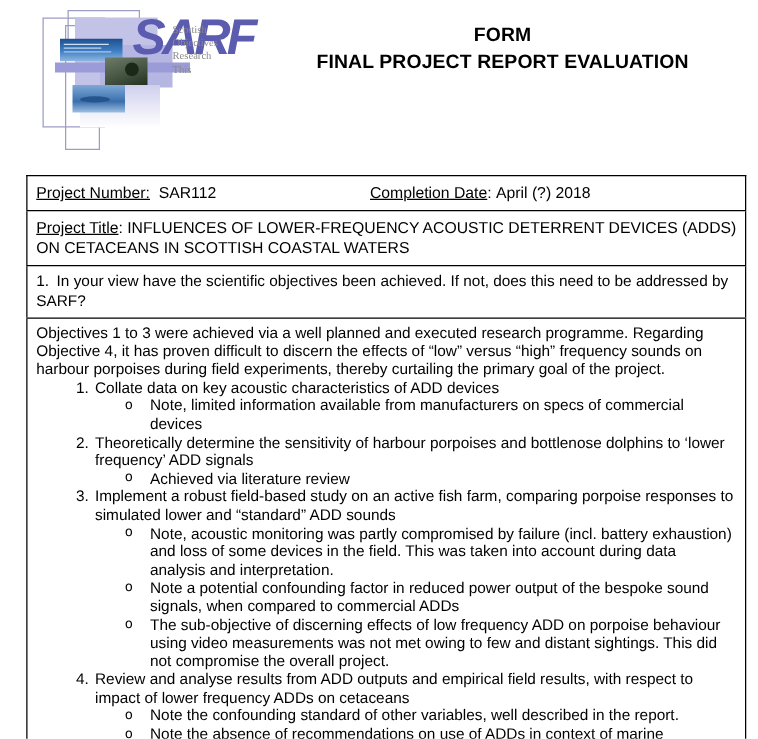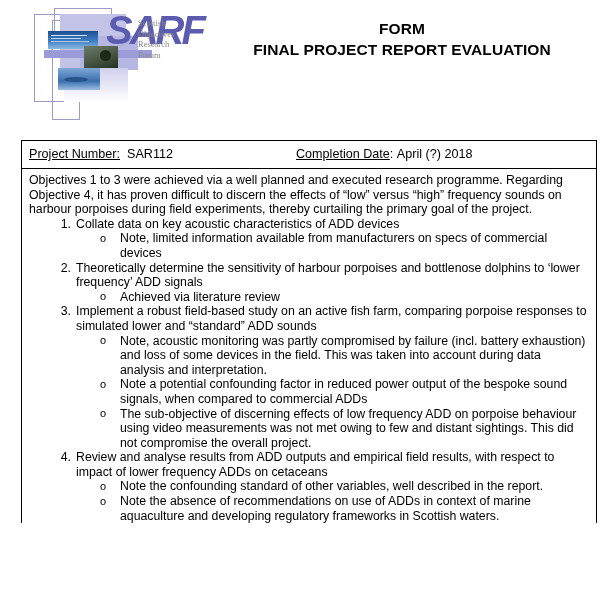--- a/index.html
+++ b/index.html
@@ -203,21 +203,21 @@
     <div class="lg-photo" style="left:36px; top:62px; width:42px; height:22px; background:linear-gradient(180deg,#7fa8d6 0%,#3a6fae 60%,#9dbfe2 100%);">
       <div style="position:absolute;left:6px;top:9px;width:24px;height:5px;border-radius:50%;background:#27548c;"></div>
     </div>
 
     <span id="sarf-letters">SARF</span>
 
     <div id="logo-text">
       <div>Scottish</div>
       <div>Objectives</div>
       <div>Research</div>
-      <div>Forum</div>
+      <div>This</div>
     </div>
   </div>
 
   <div id="doc-title">
     <div>FORM</div>
     <div>FINAL PROJECT REPORT EVALUATION</div>
   </div>
 </div>
 
 <table id="form-table">
@@ -226,21 +226,35 @@
     <td>
       <div class="meta-wrap">
         <span class="u">Project Number:</span><span>&nbsp;&nbsp;</span><span>SAR112</span>
         <span id="completion-group">
           <span class="u">Completion Date</span><span>:</span><span>&nbsp;</span><span>April (?) 2018</span>
         </span>
       </div>
     </td>
   </tr>
 
-
+  <tr>
+    <td>
+      <div class="cell-pad title-line">
+        <span class="u">Project Title</span><span>:</span><span>&nbsp;</span><span>INFLUENCES OF LOWER-FREQUENCY ACOUSTIC DETERRENT DEVICES (ADDS) ON CETACEANS IN SCOTTISH COASTAL WATERS</span>
+      </div>
+    </td>
+  </tr>
+
+  <tr>
+    <td>
+      <div class="q-text">
+        <span class="q-num">1.</span><span>In your view have the scientific objectives been achieved.  If not, does this need to be addressed by SARF?</span>
+      </div>
+    </td>
+  </tr>
 
   <tr>
     <td id="answer-cell">
       <div id="answer-body">
         <p id="intro-para">Objectives 1 to 3 were achieved via a well planned and executed research programme. Regarding Objective 4, it has proven difficult to discern the effects of “low” versus “high” frequency sounds on harbour porpoises during field experiments, thereby curtailing the primary goal of the project.</p>
         <ol class="objectives" id="objectives-list">
               <li><span class="onum">1.</span><span>Collate data on key acoustic characteristics of ADD devices</span><ul class="subs">
                   <li><span class="obullet">o</span><span>Note, limited information available from manufacturers on specs of commercial devices</span></li>
                 </ul></li>
               <li><span class="onum">2.</span><span>Theoretically determine the sensitivity of harbour porpoises and bottlenose dolphins to ‘lower frequency’ ADD signals</span><ul class="subs">

